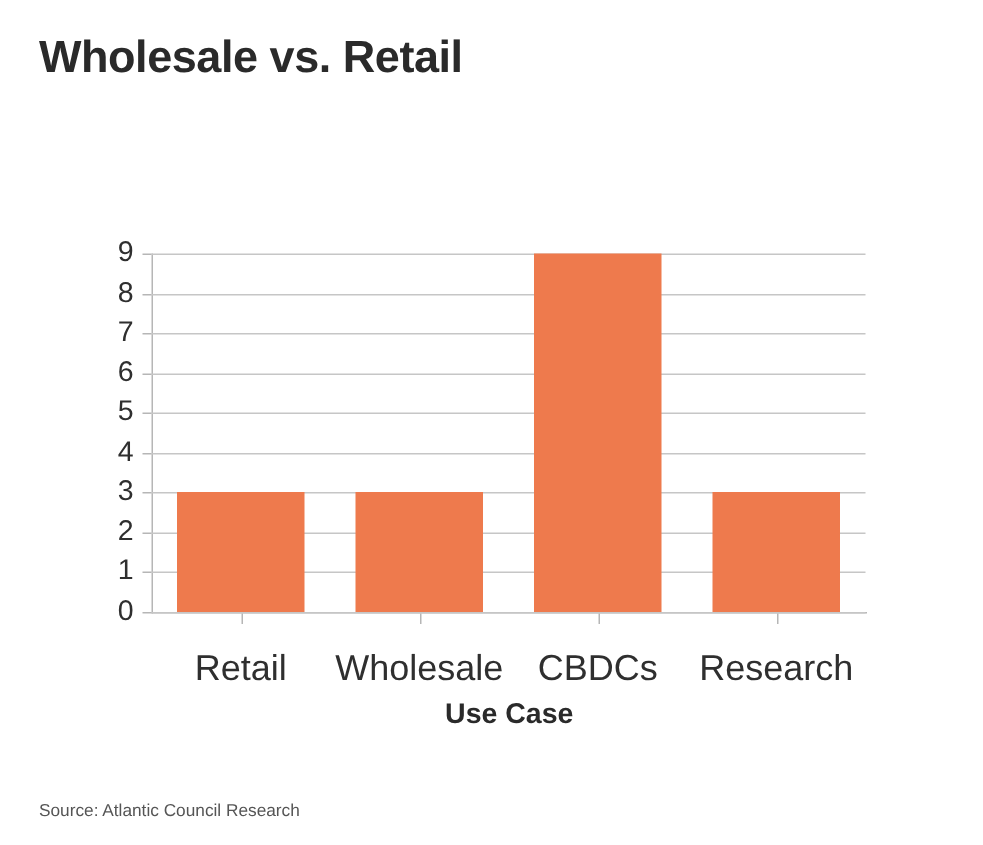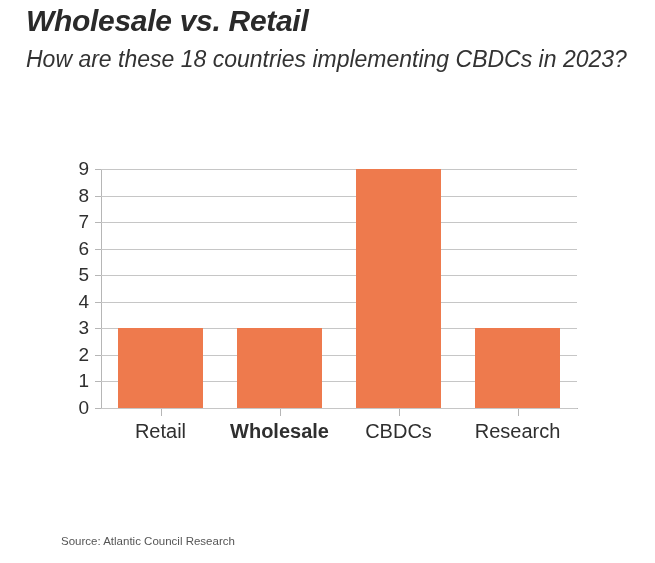--- a/index.html
+++ b/index.html
@@ -11,22 +11,21 @@
     width: 655px;
     height: 563px;
     font-family: "Liberation Sans", sans-serif;
     color: #2b2b2b;
     overflow: hidden;
     position: relative;
   }
 
   
   .header {
-    padding: 4px 0 0 26px;
-    font-style: italic;
+    padding: 22px 0 0 26px;
   }
   .chart-title {
     font-size: 30px;
     font-weight: bold;
     letter-spacing: -0.3px;
     color: #2a2a2a;
     line-height: 1.12;
     margin: 0;
   }
   .chart-subtitle {
@@ -110,22 +109,22 @@
 
   .xtick-mark {
     position: absolute;
     top: 261px;
     width: 1px;
     height: 7px;
     background: #b6b6b6;
   }
   .xtick-label {
     position: absolute;
-    top: 272px;
-    font-size: 20px;
+    top: 284px;
+    font-size: 24px;
     color: #2f2f2f;
     text-align: left;
     white-space: nowrap;
     transform: translateX(-50%);
   }
 
   .x-axis-title {
     position: absolute;
     left: 101px;
     top: 318px;
@@ -136,29 +135,27 @@
     color: #2a2a2a;
   }
 
   
   .source-note {
     position: absolute;
     left: 26px;
     top: 535px;
     font-size: 11.5px;
     color: #555555;
-    margin-left: 35px;
   }
 </style>
 </head>
 <body>
 
 <div class="header">
   <h1 class="chart-title">Wholesale vs. Retail</h1>
-  <p class="chart-subtitle">How are these 18 countries implementing CBDCs in 2023?</p>
 </div>
 
 <div class="figure">
 
   <div class="axis-spine-y"></div>
   <div class="axis-spine-x"></div>
 
   <div id="y-ticks-layer">
       <div class="ytick-mark" style="top: 260px;"></div>
       <div class="ytick-label-wrap" style="top: 260px;">
@@ -216,22 +213,23 @@
       <div class="bar" title="Retail: 3" style="left: 16.66px; width: 85.68px; height: 79.6667px; background: rgb(238, 122, 77);"></div>
       <div class="bar" title="Wholesale: 3" style="left: 135.66px; width: 85.68px; height: 79.6667px; background: rgb(238, 122, 77);"></div>
       <div class="bar" title="Both: 9" style="left: 254.66px; width: 85.68px; height: 239px; background: rgb(238, 122, 77);"></div>
       <div class="bar" title="Undecided: 3" style="left: 373.66px; width: 85.68px; height: 79.6667px; background: rgb(238, 122, 77);"></div>
     </div>
 
   <div id="x-ticks-layer">
       <div class="xtick-mark" style="left: 160.5px;"></div>
       <div class="xtick-label" style="left: 160.5px;">Retail</div>
       <div class="xtick-mark" style="left: 279.5px;"></div>
-      <div class="xtick-label" style="left: 279.5px; font-weight: bold;">Wholesale</div>
+      <div class="xtick-label" style="left: 279.5px;">Wholesale</div>
       <div class="xtick-mark" style="left: 398.5px;"></div>
       <div class="xtick-label" style="left: 398.5px;">CBDCs</div>
       <div class="xtick-mark" style="left: 517.5px;"></div>
       <div class="xtick-label" style="left: 517.5px;">Research</div>
     </div>
 
+  <div class="x-axis-title">Use Case</div>
 </div>
 
 <div class="source-note">Source: Atlantic Council Research</div>
 
 </body></html>

